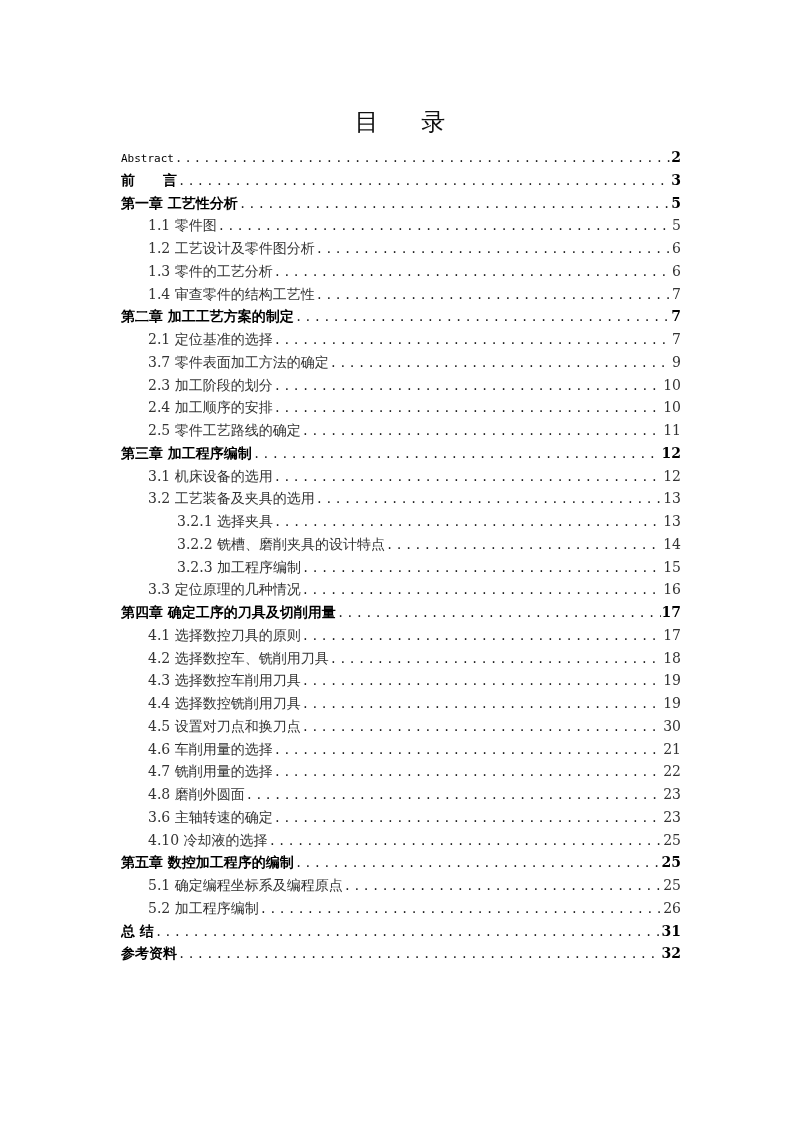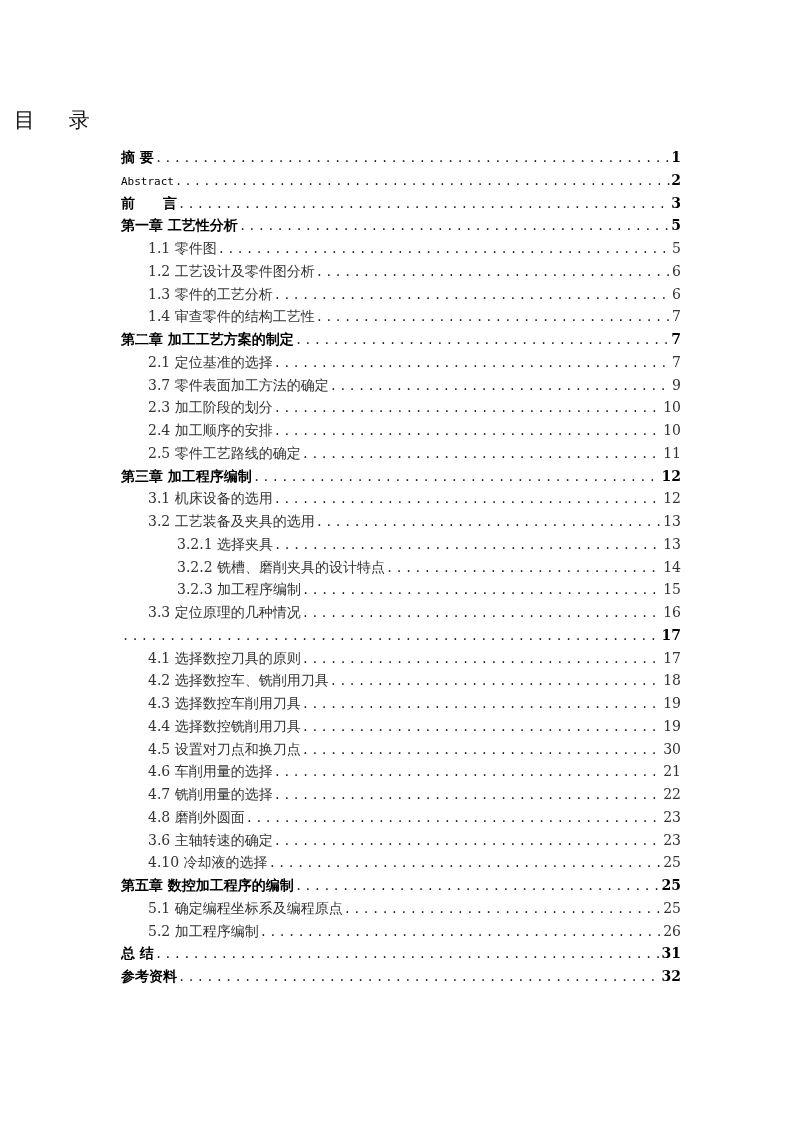--- a/index.html
+++ b/index.html
@@ -13,22 +13,23 @@
       position: relative;
       overflow: hidden;
       font-family: "DejaVu Serif", "Liberation Serif", serif;
       color: #111111;
     }
     .page-title {
       position: absolute;
       top: 106px;
       left: 0;
       width: 800px;
-      font-family: Liberation Sans, sans-serif;
-      font-size: 21px;
+      text-align: center;
+      font-family: Liberation Mono, monospace;
+      font-size: 24px;
       letter-spacing: 14px;
       padding-left: 14px;
       box-sizing: border-box;
       color: #111;
     }
     .toc {
       position: absolute;
       top: 146px;
       left: 121px;
       width: 560px;
@@ -86,25 +87,20 @@
       text-align: right;
       min-width: 8px;
     }
   </style>
 </head>
 <body>
 
 <div class="page-title">目 录</div>
 
 <div class="toc" id="toc">
-    <div class="toc-row lvl1">
-      <span class="toc-label">摘 要</span>
-      <span class="toc-leader"></span>
-      <span class="toc-page">1</span>
-    </div>
     <div class="toc-row lvl1 mono">
       <span class="toc-label">Abstract</span>
       <span class="toc-leader"></span>
       <span class="toc-page">2</span>
     </div>
     <div class="toc-row lvl1">
       <span class="toc-label">前　　言</span>
       <span class="toc-leader"></span>
       <span class="toc-page">3</span>
     </div>
@@ -192,20 +188,21 @@
       <span class="toc-label">3.2.3 加工程序编制</span>
       <span class="toc-leader"></span>
       <span class="toc-page">15</span>
     </div>
     <div class="toc-row lvl2">
       <span class="toc-label">3.3 定位原理的几种情况</span>
       <span class="toc-leader"></span>
       <span class="toc-page">16</span>
     </div>
     <div class="toc-row lvl1">
+      <span class="toc-label">第四章 确定工序的刀具及切削用量</span>
       <span class="toc-leader"></span>
       <span class="toc-page">17</span>
     </div>
     <div class="toc-row lvl2">
       <span class="toc-label">4.1 选择数控刀具的原则</span>
       <span class="toc-leader"></span>
       <span class="toc-page">17</span>
     </div>
     <div class="toc-row lvl2">
       <span class="toc-label">4.2 选择数控车、铣削用刀具 </span>

